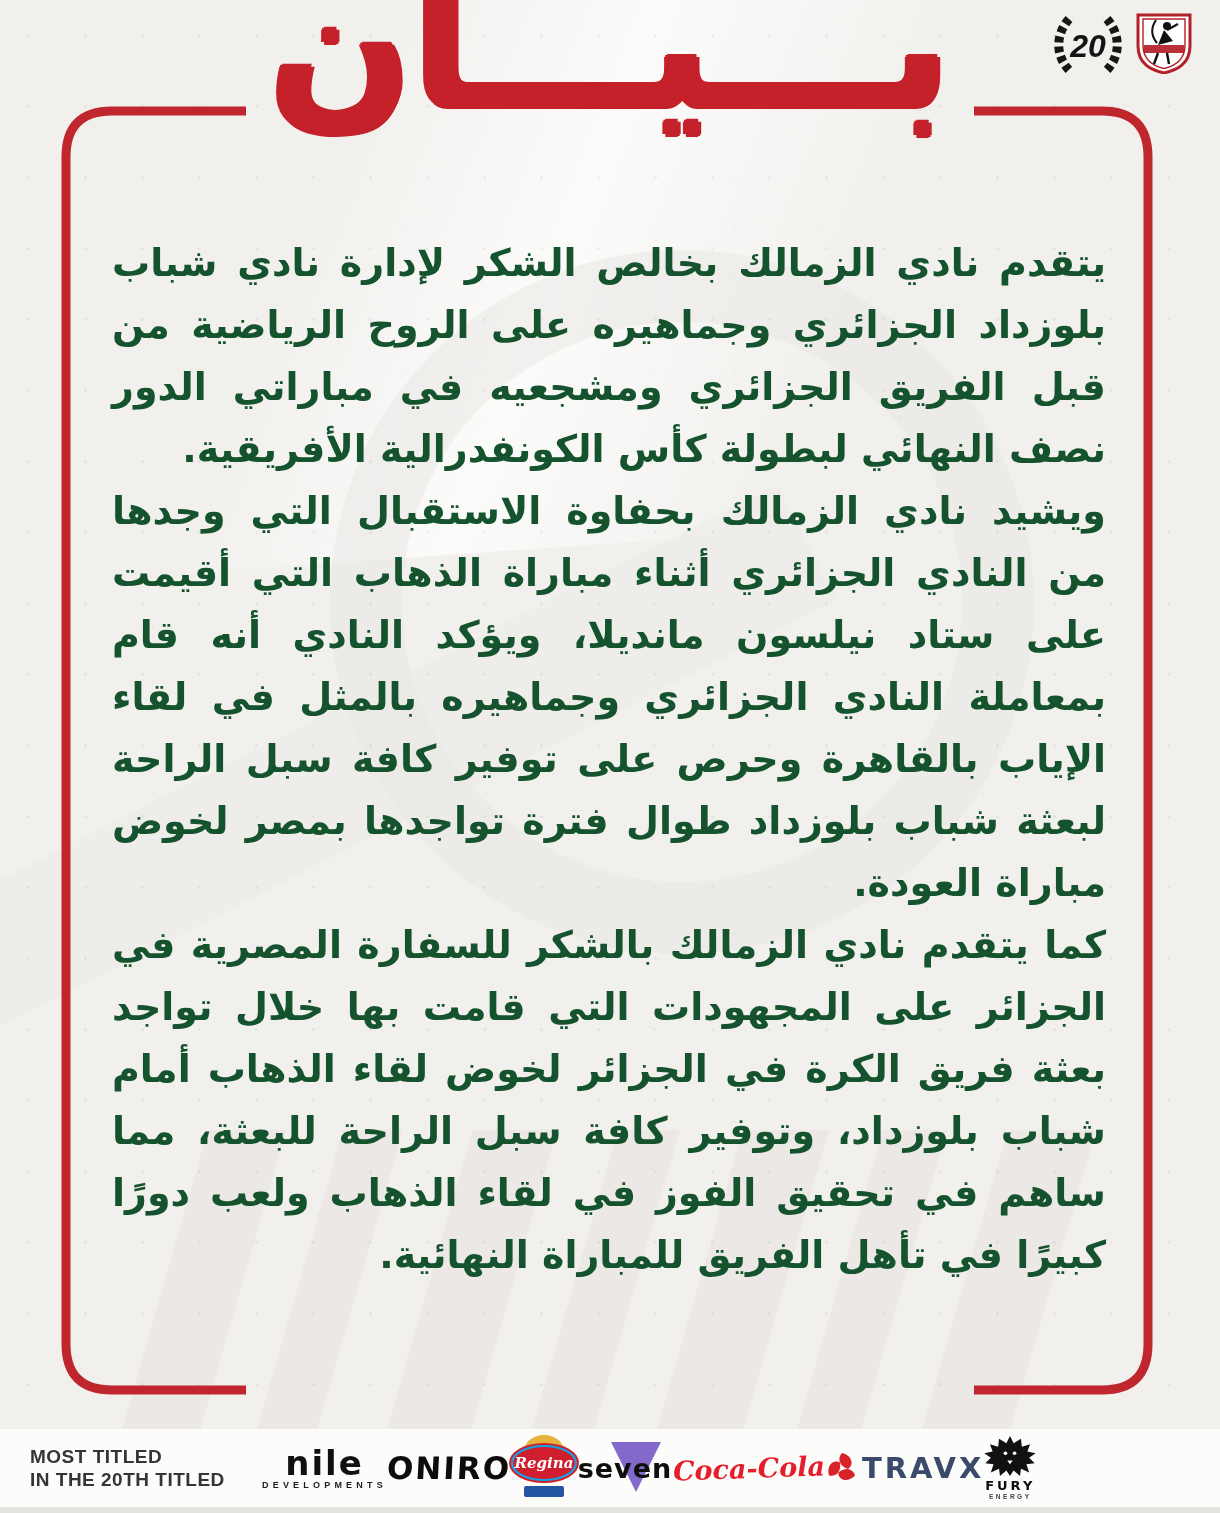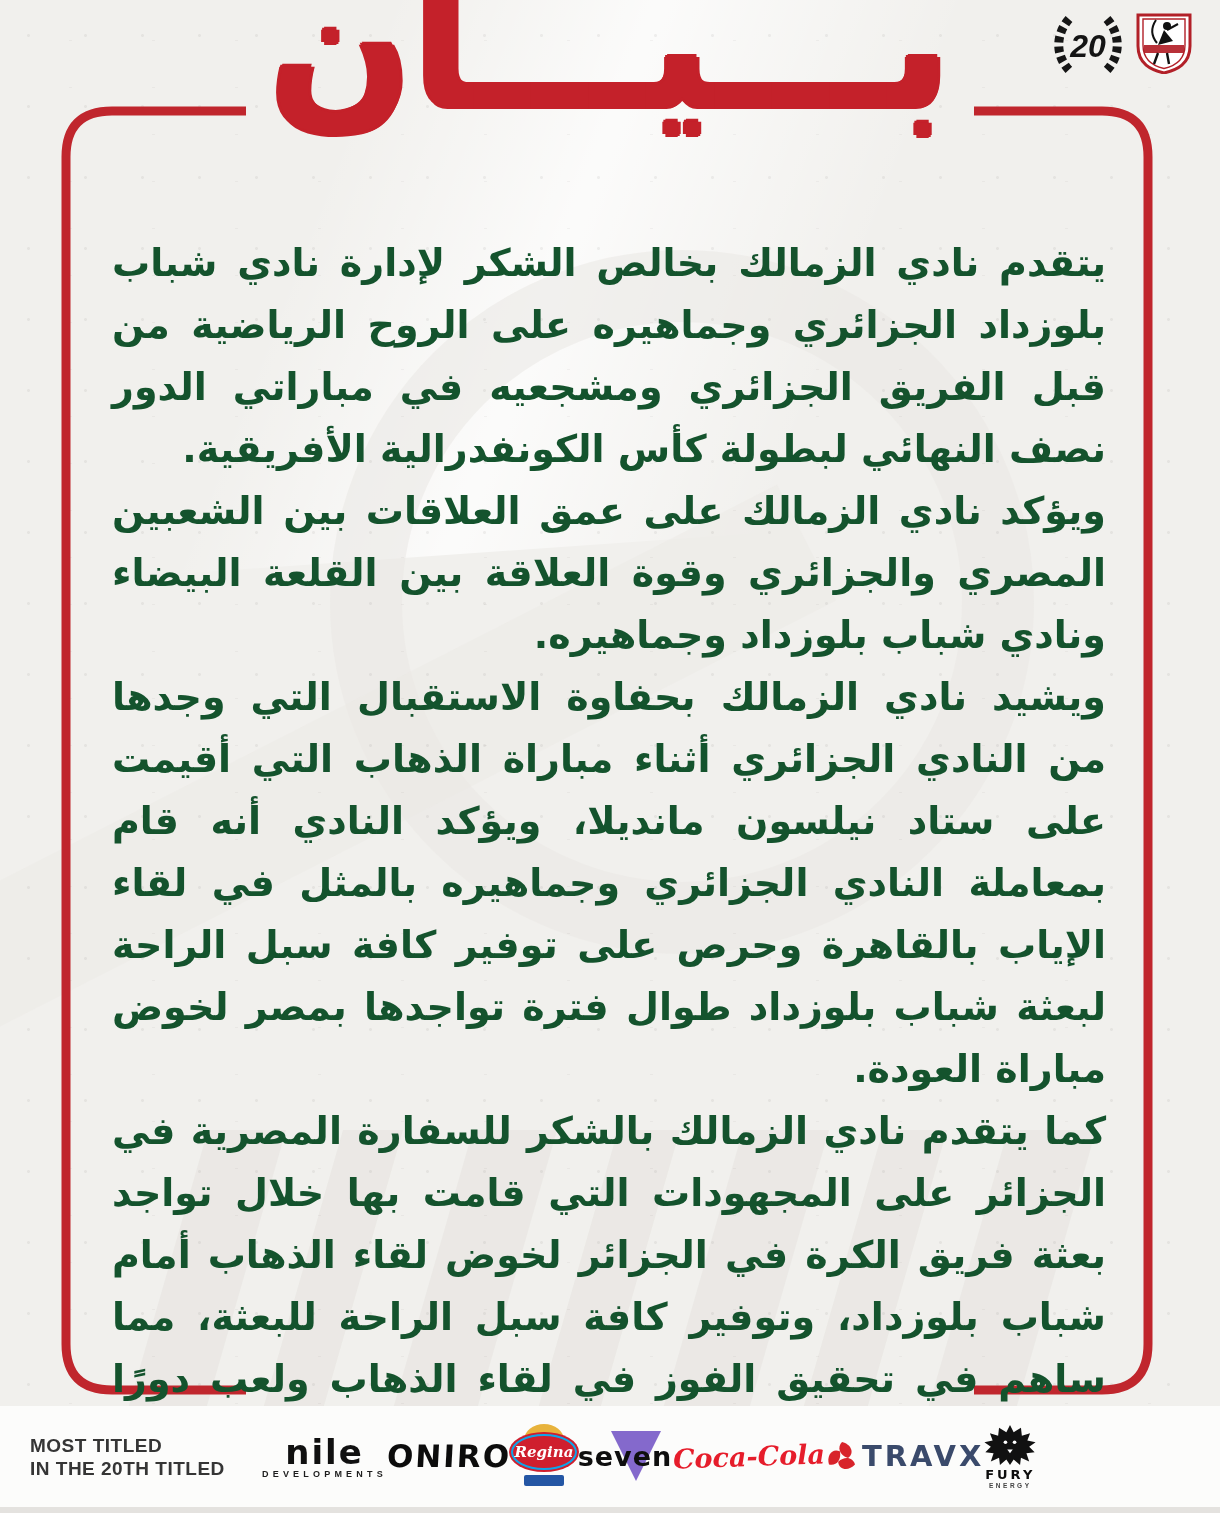--- a/index.html
+++ b/index.html
@@ -41,21 +41,21 @@
   
   .frame{position:absolute;inset:0;z-index:1;}
 
   
   .body-text{position:absolute;z-index:2;top:232px;left:112px;right:114px;direction:rtl;
     text-align:justify;color:#14532d;font-weight:bold;font-size:38px;line-height:62px;
     font-family:"DejaVu Sans",sans-serif;}
   .body-text p{margin:0;}
 
   
-  .footer{position:absolute;z-index:3;left:0;right:0;bottom:0;height:107px;background:#fcfcfb;
+  .footer{position:absolute;z-index:3;left:0;right:0;bottom:0;height:84px;background:#fcfcfb;
     display:flex;align-items:center;padding:0 18px 6px 30px;box-sizing:border-box;}
   .footer::after{content:"";position:absolute;left:0;right:0;bottom:0;height:6px;background:#e4e2df;}
   .tagline{font-family:"Liberation Sans",sans-serif;font-weight:bold;font-size:19px;line-height:23px;
     color:#353535;letter-spacing:.5px;width:232px;flex:none;}
   .sponsors{flex:1;display:flex;align-items:center;justify-content:space-evenly;margin-right:205px;}
   .logo{display:flex;flex-direction:column;align-items:center;justify-content:center;}
   .nile-word{font:bold 34px/1 "DejaVu Sans",sans-serif;letter-spacing:2px;color:#101010;text-transform:lowercase;}
   .nile-sub{font:bold 9px "Liberation Sans",sans-serif;letter-spacing:4.2px;color:#1d1d1d;}
   .oniro{font:bold 31px/1 "DejaVu Sans",sans-serif;letter-spacing:2px;color:#0c0c0c;transform:skewX(-3deg);}
   .regina{position:relative;width:66px;height:66px;}
@@ -116,21 +116,20 @@
       <circle cx="33" cy="14" r="4" fill="#111"></circle>
       <path d="M30 18 L24 33 L39 29 Z" fill="#111"></path>
       <path d="M33 18 L44 12" stroke="#111" stroke-width="2"></path>
       <rect x="10" y="33" width="40" height="8" fill="#b22028" opacity="0.92"></rect>
       <path d="M24 41 L20 52 M33 41 L35 52" stroke="#111" stroke-width="2.4"></path>
     </svg>
   </div>
 
   <div class="body-text">
     <p>يتقدم نادي الزمالك بخالص الشكر لإدارة نادي شباب بلوزداد الجزائري وجماهيره على الروح الرياضية من قبل الفريق الجزائري ومشجعيه في مباراتي الدور نصف النهائي لبطولة كأس الكونفدرالية الأفريقية.</p>
-    <p>ويؤكد نادي الزمالك على عمق العلاقات بين الشعبين المصري والجزائري وقوة العلاقة بين القلعة البيضاء ونادي شباب بلوزداد وجماهيره.</p>
     <p>ويشيد نادي الزمالك بحفاوة الاستقبال التي وجدها من النادي الجزائري أثناء مباراة الذهاب التي أقيمت على ستاد نيلسون مانديلا، ويؤكد النادي أنه قام بمعاملة النادي الجزائري وجماهيره بالمثل في لقاء الإياب بالقاهرة وحرص على توفير كافة سبل الراحة لبعثة شباب بلوزداد طوال فترة تواجدها بمصر لخوض مباراة العودة.</p>
     <p>كما يتقدم نادي الزمالك بالشكر للسفارة المصرية في الجزائر على المجهودات التي قامت بها خلال تواجد بعثة فريق الكرة في الجزائر لخوض لقاء الذهاب أمام شباب بلوزداد، وتوفير كافة سبل الراحة للبعثة، مما ساهم في تحقيق الفوز في لقاء الذهاب ولعب دورًا كبيرًا في تأهل الفريق للمباراة النهائية.</p>
   </div>
 
   <div class="footer">
     <div class="tagline">
       <div>MOST TITLED</div>
       <div>IN THE 20TH TITLED</div>
     </div>
     <div class="sponsors">

